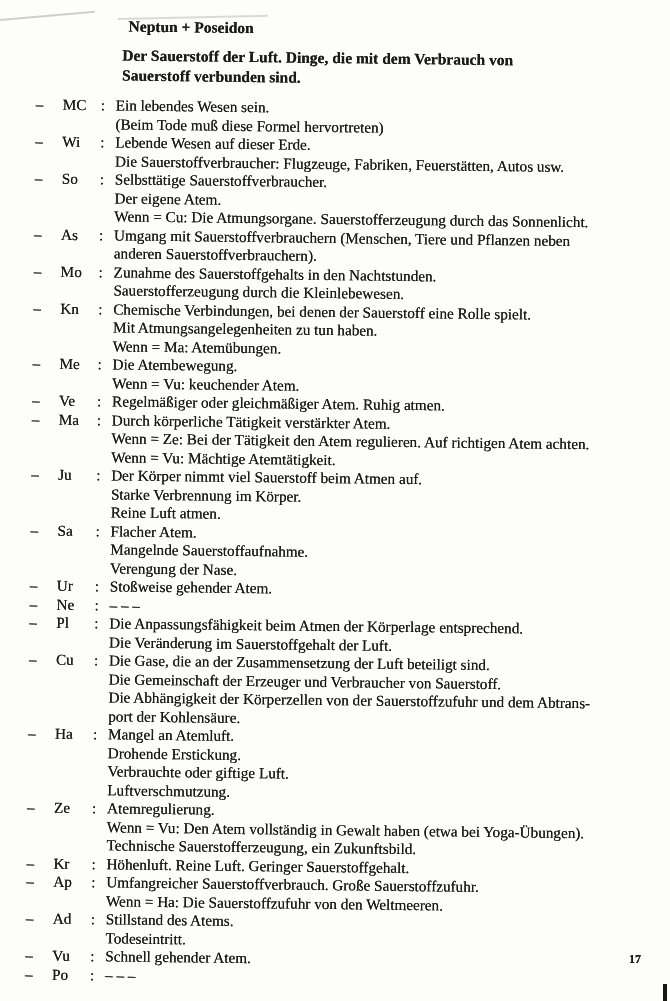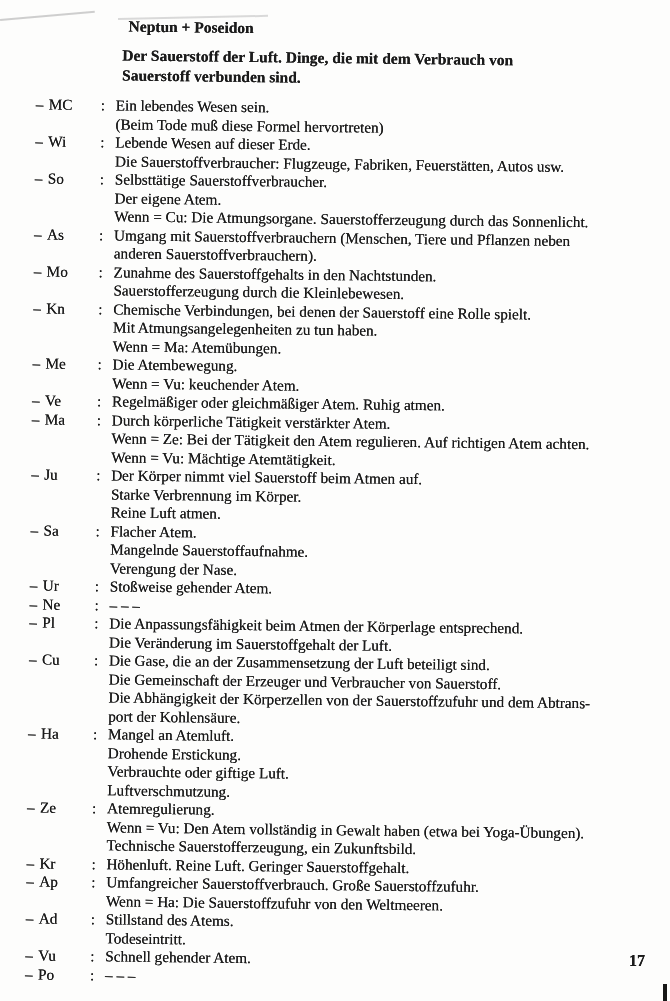--- a/index.html
+++ b/index.html
@@ -24,27 +24,27 @@
   }
   .subtitle-line {
     font-weight: bold; font-size: 15.5px; line-height: 19.5px;
   }
   .entries {
     position: absolute; left: 0; top: 95px; width: 670px;
     font-size: 15.2px; line-height: 18.5px;
   }
   .entry { position: relative; }
   .dash  { position: absolute; left: 37px; top: 0; }
-  .sym   { position: absolute; left: 50px; top: 0; }
+  .sym   { position: absolute; left: 64px; top: 0; }
   .colon { position: absolute; left: 102px; top: 0; }
   .lines { margin-left: 117px; }
   .tline { white-space: nowrap; min-height: 18.5px; }
   .pageno {
     position: absolute; left: 629px; top: 952px;
-    font-weight: bold; font-size: 16px;
+    font-weight: bold; font-size: 12px;
   }
   .artifact-1 {
     position: absolute; left: 0; top: 19px; width: 95px; height: 2px;
     background: #a8a8a8; opacity: 0.55;
     transform: rotate(-5deg); transform-origin: 0 0;
   }
   .artifact-2 {
     position: absolute; left: 118px; top: 18px; width: 150px; height: 1.5px;
     background: #c2c2c2; opacity: 0.6;
     transform: rotate(-1.2deg); transform-origin: 0 0;

